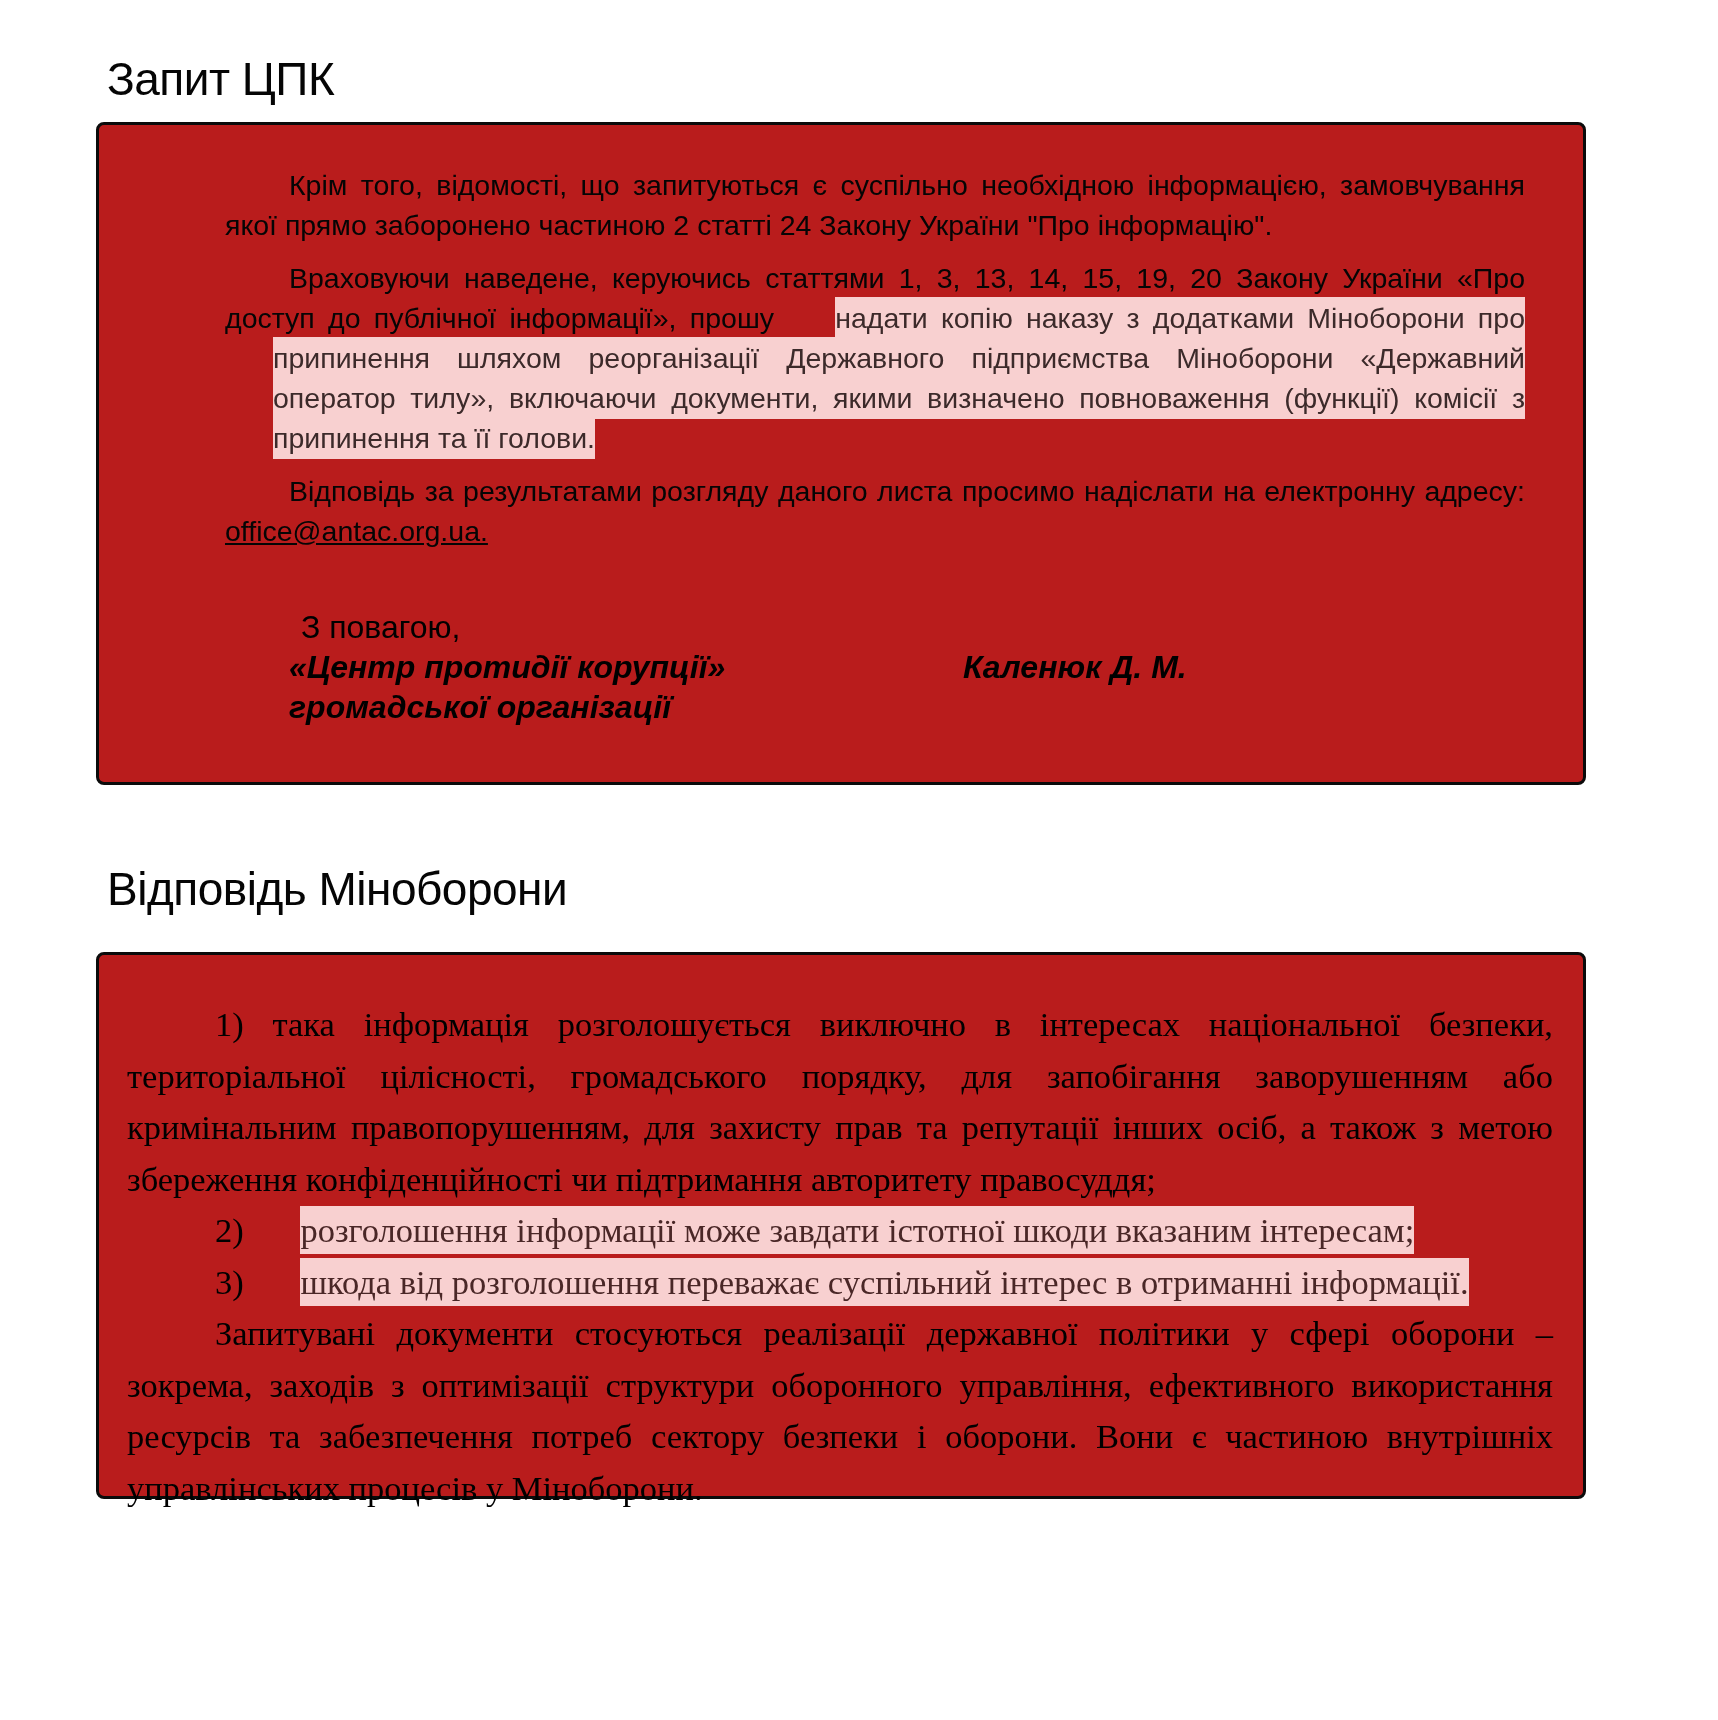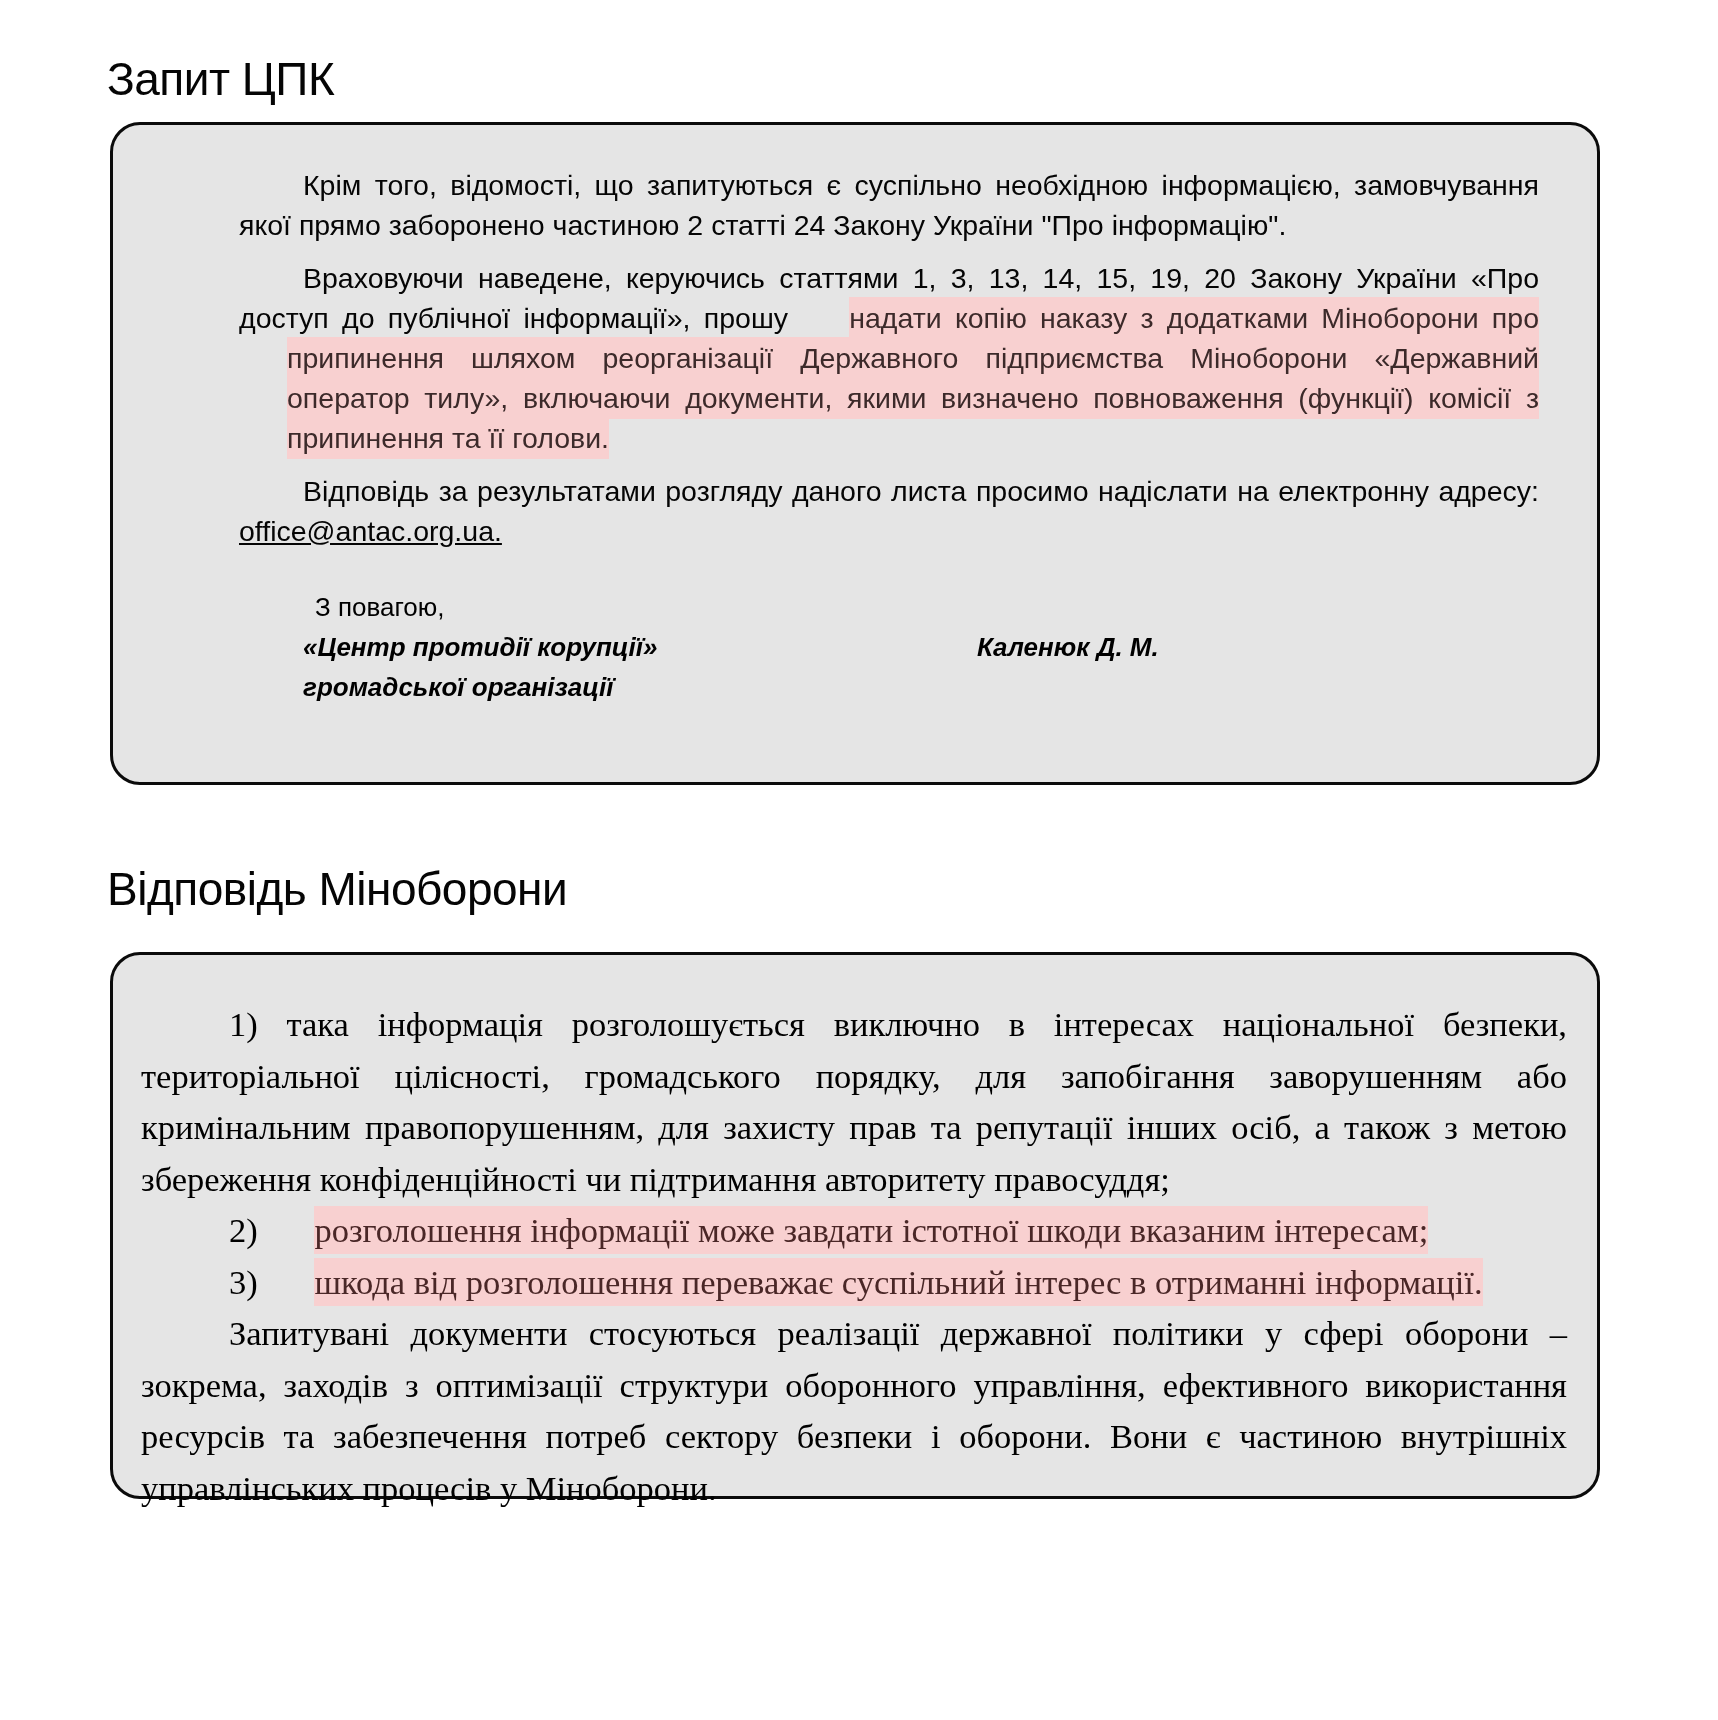--- a/index.html
+++ b/index.html
@@ -27,25 +27,25 @@
     font-weight: 400;
     letter-spacing: -0.5px;
     color: #050505;
     white-space: nowrap;
   }
   #request-title { top: 52px; }
   #response-title { top: 862px; }
 
   .doc-box {
     position: absolute;
-    left: 110px;
+    left: 96px;
     width: 1490px;
-    background: #e5e5e5;
+    background: #b91c1c;
     border: 3px solid #0b0b0b;
-    border-radius: 30px;
+    border-radius: 8px;
   }
   #request-box {
     top: 122px;
     height: 663px;
     padding: 40px 58px 0 126px;
     font-size: 28.5px;
     line-height: 40px;
   }
   #request-box p {
     margin: 0 0 13px 0;
@@ -60,22 +60,22 @@
     box-decoration-break: clone;
     margin-left: 48px;
   }
   .hl-sans { color: var(--highlight-text-sans); }
   .hl-serif { color: var(--highlight-text-serif); }
   .email {
     font-weight: normal;
     text-decoration: underline;
   }
   .signature {
-    margin-top: 36px;
-    font-size: 26px;
+    margin-top: 56px;
+    font-size: 32px;
     line-height: 40px;
   }
   .sig-salutation { padding-left: 76px; }
   .sig-line { padding-left: 64px; font-weight: bold; font-style: italic; }
   .sig-row { position: relative; }
   .sig-name {
     position: absolute;
     left: 738px;
     top: 0;
     font-weight: bold;

